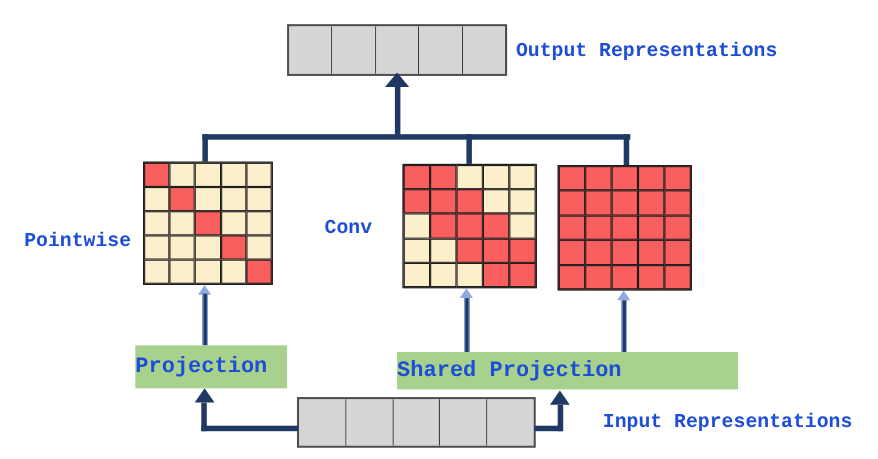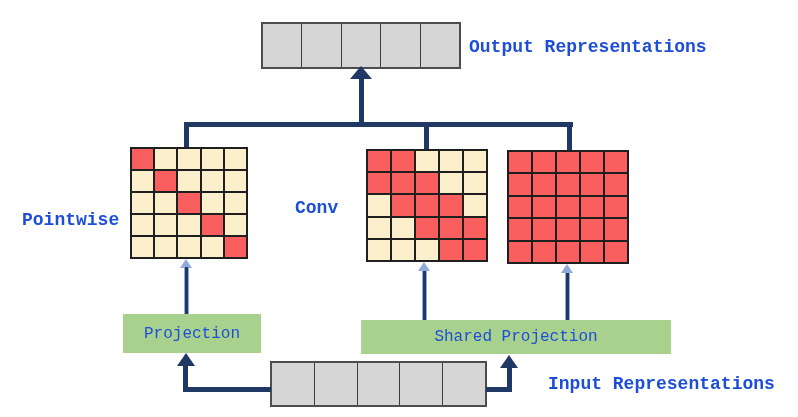--- a/index.html
+++ b/index.html
@@ -25,22 +25,22 @@
   
   .thin-shaft{position:absolute;background:var(--c-navy);border-left:1px solid var(--c-steel);border-right:1px solid var(--c-steel);box-sizing:border-box;}
 
   
   .tri{position:absolute;width:0;height:0;}
   .tri-navy-lg{border-left:11px solid transparent;border-right:11px solid transparent;border-bottom:13px solid var(--c-navy);}
   .tri-navy-md{border-left:9px solid transparent;border-right:9px solid transparent;border-bottom:13px solid var(--c-navy);}
   .tri-steel-sm{border-left:6px solid transparent;border-right:6px solid transparent;border-bottom:9px solid var(--c-steel);}
 
   
-  .pbox{position:absolute;background:var(--c-green);display:flex;align-items:center;justify-content:center;
-        font-weight:normal;font-size:16px;white-space:nowrap;}
+  .pbox{position:absolute;background:var(--c-green);display:flex;align-items:center;
+        font-weight:bold;font-size:20px;white-space:nowrap;}
 
   
   #output-row{left:261px;top:22px;width:200px;height:47px;}
   #output-label{left:469px;top:36px;}
   #out-arrow-head{left:350px;top:66px;}
   #out-arrow-shaft{left:359px;top:78px;width:5px;height:46px;}
   #connector{left:184px;top:122px;width:389px;height:5px;}
   #drop-pointwise{left:184px;top:122px;width:5px;height:25px;}
   #drop-conv{left:424px;top:122px;width:5px;height:27px;}
   #drop-attention{left:567px;top:122px;width:5px;height:28px;}

